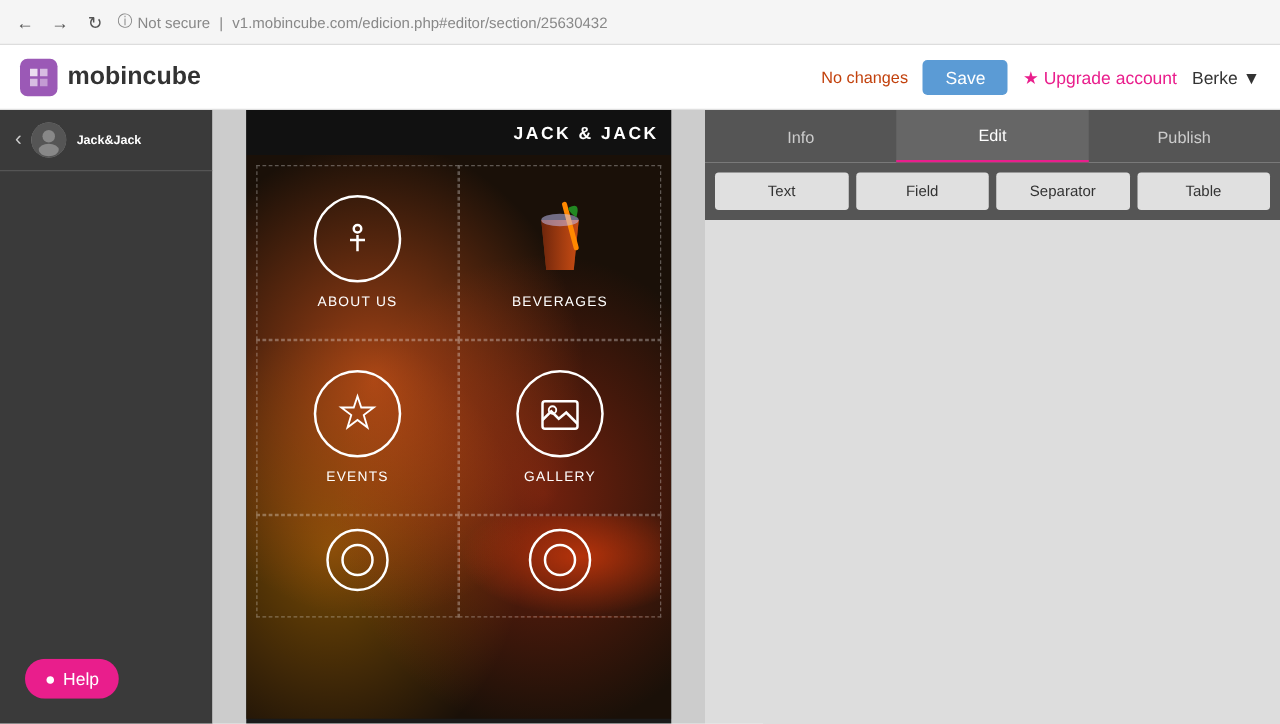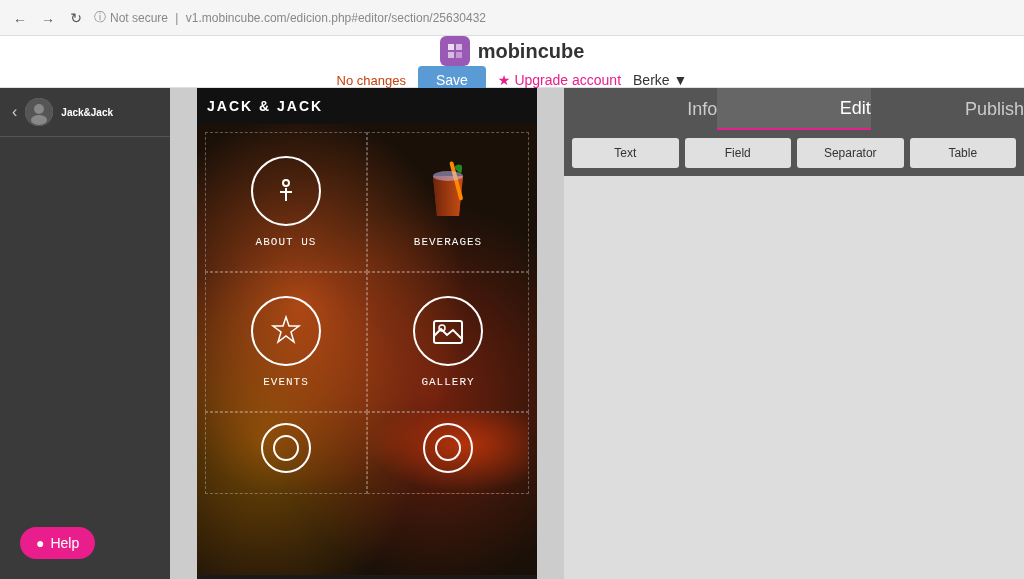--- a/index.html
+++ b/index.html
@@ -26,21 +26,20 @@
     }
 
     
     .top-nav {
       background: white;
       height: 52px;
       display: flex;
       align-items: center;
       padding: 0 16px;
       border-bottom: 1px solid #e0e0e0;
-      flex-direction: column;
     }
     .logo-area {
       display: flex; align-items: center; gap: 8px;
       flex: 1;
     }
     .logo-icon {
       width: 30px; height: 30px;
       background: #9b59b6;
       border-radius: 6px;
       display: flex; align-items: center; justify-content: center;
@@ -122,21 +121,21 @@
     }
     .mobile-frame {
       width: 340px;
       background: #1a1a1a;
       height: 100%;
       overflow: hidden;
       position: relative;
     }
     .mobile-title-bar {
       background: #111;
-      text-align: left;
+      text-align: right;
       padding: 10px;
       color: white;
       font-size: 14px;
       font-weight: bold;
       letter-spacing: 2px;
     }
     .mobile-content {
       position: relative;
       width: 100%;
       height: calc(100% - 40px);
@@ -171,21 +170,20 @@
     .grid-item-icon svg {
       fill: none;
       stroke: white;
       stroke-width: 2;
     }
     .grid-item-label {
       color: white;
       font-size: 11px;
       letter-spacing: 1px;
       text-align: right;
-      font-family: Liberation Mono, monospace;
     }
     .grid-item-img {
       width: 70px; height: 70px;
       display: flex; align-items: center; justify-content: center;
       margin-bottom: 10px;
     }
 
     
     .right-panel {
       width: 460px;
@@ -196,23 +194,23 @@
     .panel-tabs {
       display: flex;
       background: #555;
       height: 42px;
     }
     .panel-tab {
       flex: 1;
       background: none;
       border: none;
       color: #ccc;
-      font-size: 18px;
+      font-size: 13px;
       cursor: pointer;
-      display: flex; align-items: center; justify-content: flex-end;
+      display: flex; align-items: center; justify-content: center;
     }
     .panel-tab.active {
       background: #666;
       color: white;
       border-bottom: 2px solid #e91e8c;
     }
 
     
     .element-buttons {
       display: flex;

